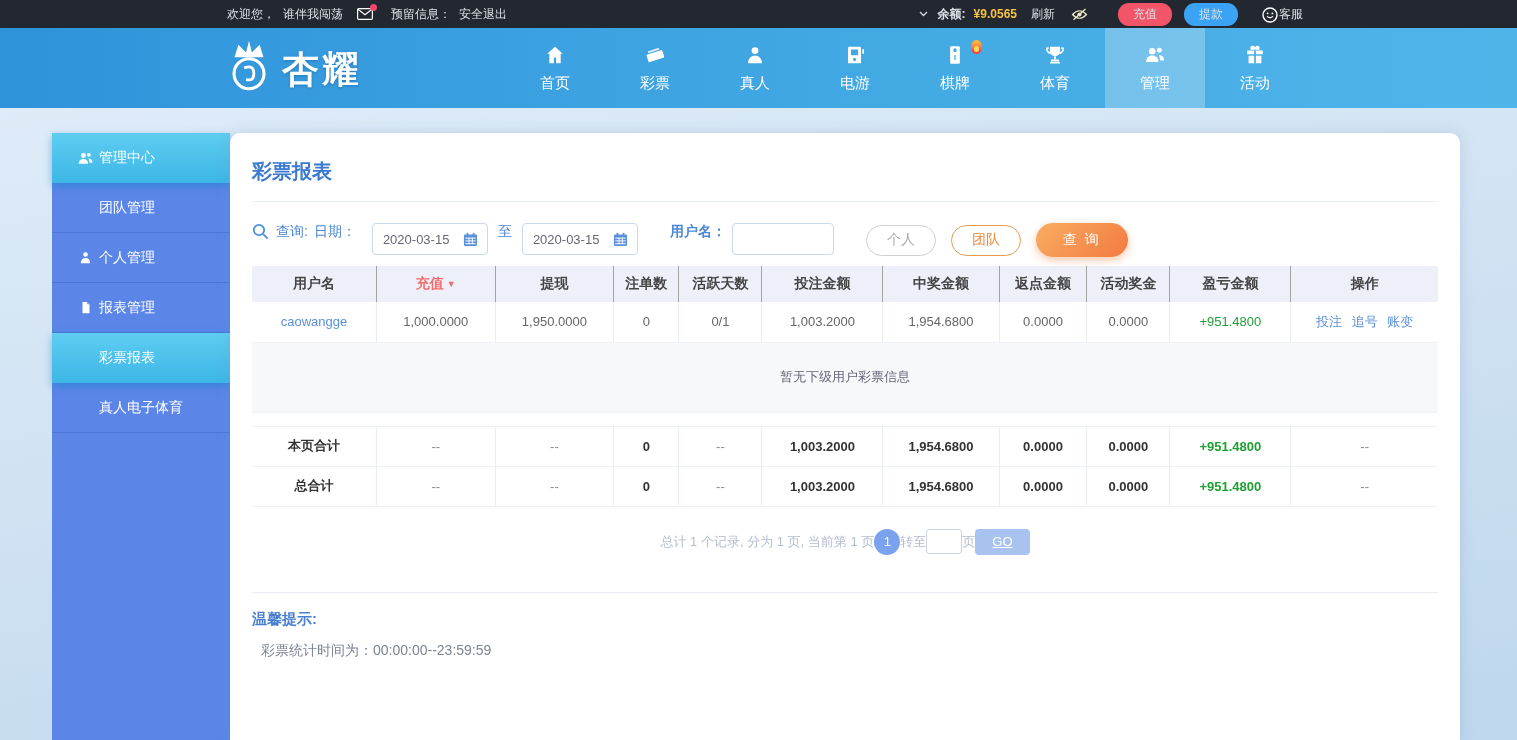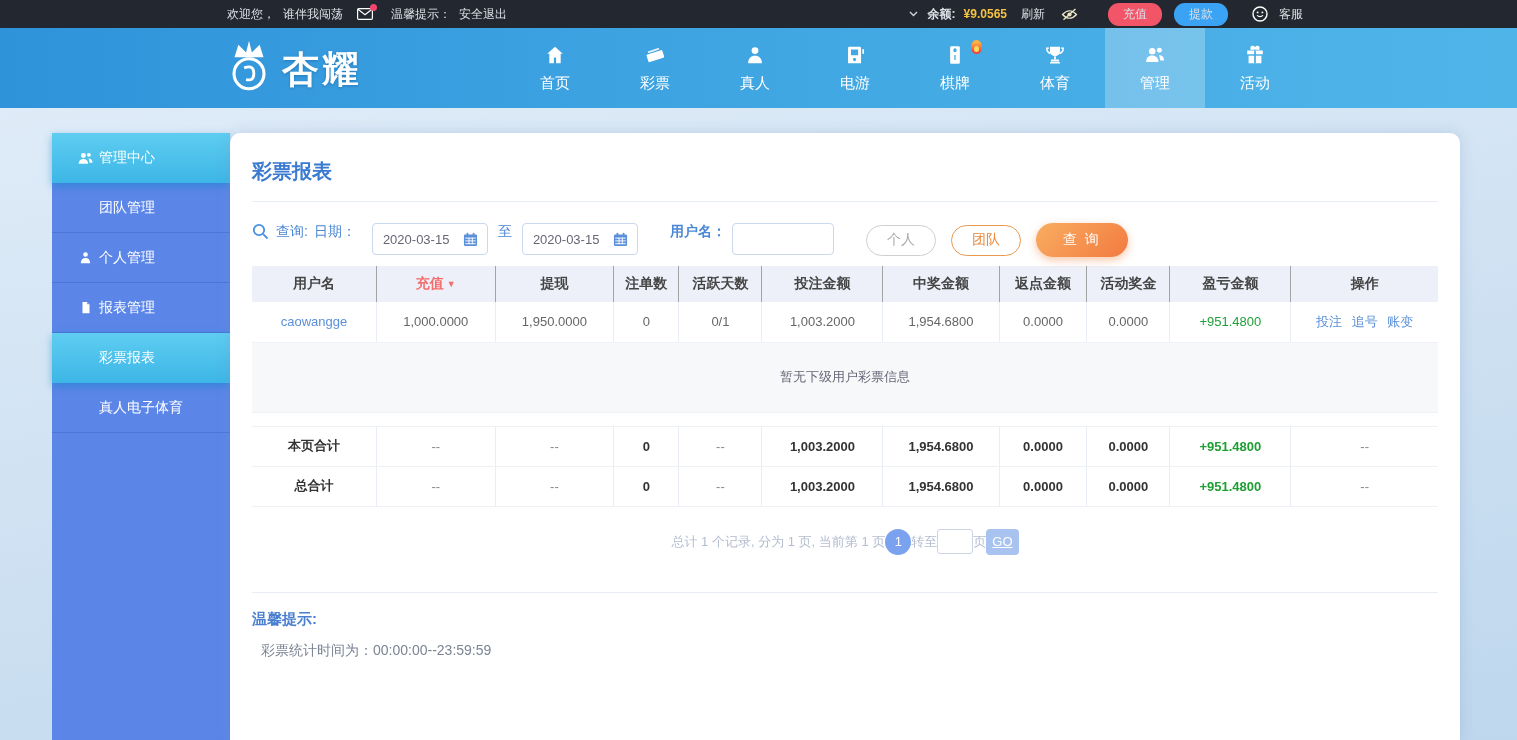--- a/index.html
+++ b/index.html
@@ -24,21 +24,21 @@
   .mail-wrap { position:relative; display:inline-flex; margin:0 10px 0 6px; cursor:pointer; }
   .mail-dot { position:absolute; top:-4px; right:-4px; width:7px; height:7px; border-radius:50%; background:#f3466e; }
   .chev { display:inline-flex; margin-right:2px; cursor:pointer; }
   .t-balance-label { font-weight:bold; }
   .t-balance { color:#f5c242; font-weight:bold; }
   .t-refresh { margin-left:6px; }
   .eye-wrap { display:inline-flex; margin:0 8px; cursor:pointer; }
   .t-btn { color:#fff; border-radius:11px; padding:3px 15px; font-size:12px; }
   .t-btn.dep { background:#f25568; margin-left:14px; }
   .t-btn.wd  { background:#3aa3f3; margin-left:4px; }
-  .svc { display:flex; align-items:flex-start; gap:11px; margin-left:16px; cursor:pointer; }
+  .svc { display:flex; align-items:flex-end; gap:1px; margin-left:16px; cursor:pointer; }
 
   
   .navbar {
     position:relative; height:80px;
     background:linear-gradient(90deg,#2f93da 0%,#42a8e3 55%,#4fb5e9 100%);
   }
   .logo { position:absolute; left:220px; top:9px; display:flex; align-items:flex-end; gap:4px; color:#fff; cursor:pointer; }
   .logo-text { font-size:37px; font-weight:bold; letter-spacing:3px; text-shadow:0 1px 3px rgba(0,60,120,.35); }
   .nav-menu { position:absolute; left:505px; top:0; height:80px; display:flex; list-style:none; margin:0; padding:0;justify-content:center; }
   .nav-item {
@@ -137,21 +137,21 @@
   tr.total-row td.t-label { font-weight:bold; color:#333; }
 
   .pagination { margin-top:22px; display:flex; align-items:center; justify-content:center; font-size:13px; color:#b4bccf; }
   .page-circle {
     width:26px; height:26px; border-radius:50%; background:#7aa2ef; color:#fff;
     display:flex; align-items:center; justify-content:center; font-size:13px; cursor:pointer;
   }
   .goto-input { width:36px; height:25px; border:1px solid #ccd4e4; border-radius:3px; outline:none; text-align:center; font-size:13px; color:#667; }
   .go-btn {
     background:#a9c3f1; color:#fff; border:none; border-radius:4px; height:26px;
-    padding:0 6px; font-size:13px; cursor:pointer; font-family:"Liberation Sans",sans-serif;text-decoration:underline;
+    padding:0 17px; font-size:13px; cursor:pointer; font-family:"Liberation Sans",sans-serif;text-decoration:underline;
   }
 
   .tips-divider { margin-top:37px; }
   .tips-title { margin-top:17px; color:#4a7fd0; font-weight:bold; font-size:15px; }
   .tips-content { margin-top:13px; color:#7b8494; font-size:14px; padding-left:9px; }
 </style>
 </head>
 <body>
 
 <div class="page">
@@ -160,21 +160,21 @@
     <div class="grp">
       <span>欢迎您，</span>
       <a class="t-user">谁伴我闯荡</a>
       <span class="mail-wrap">
         <svg width="16" height="12" viewBox="0 0 16 12">
             <rect x=".6" y=".6" width="14.8" height="10.8" rx="1.2" fill="none" stroke="#fff" stroke-width="1.2"></rect>
             <path d="M1 1.2l7 5.6 7-5.6" fill="none" stroke="#fff" stroke-width="1.2"></path>
           </svg>
         <i class="mail-dot"></i>
       </span>
-      <span>温馨提示：</span>
+      <span>预留信息：</span>
       <a class="t-logout">安全退出</a>
     </div>
     <div class="grp">
       <span class="chev">
         <svg width="9" height="6" viewBox="0 0 9 6">
             <polyline points="1,1 4.5,4.5 8,1" fill="none" stroke="#cfd4dc" stroke-width="1.4"></polyline>
           </svg>
       </span>
       <span class="t-balance-label">余额:</span>
       <span class="t-balance">¥9.0565</span>

